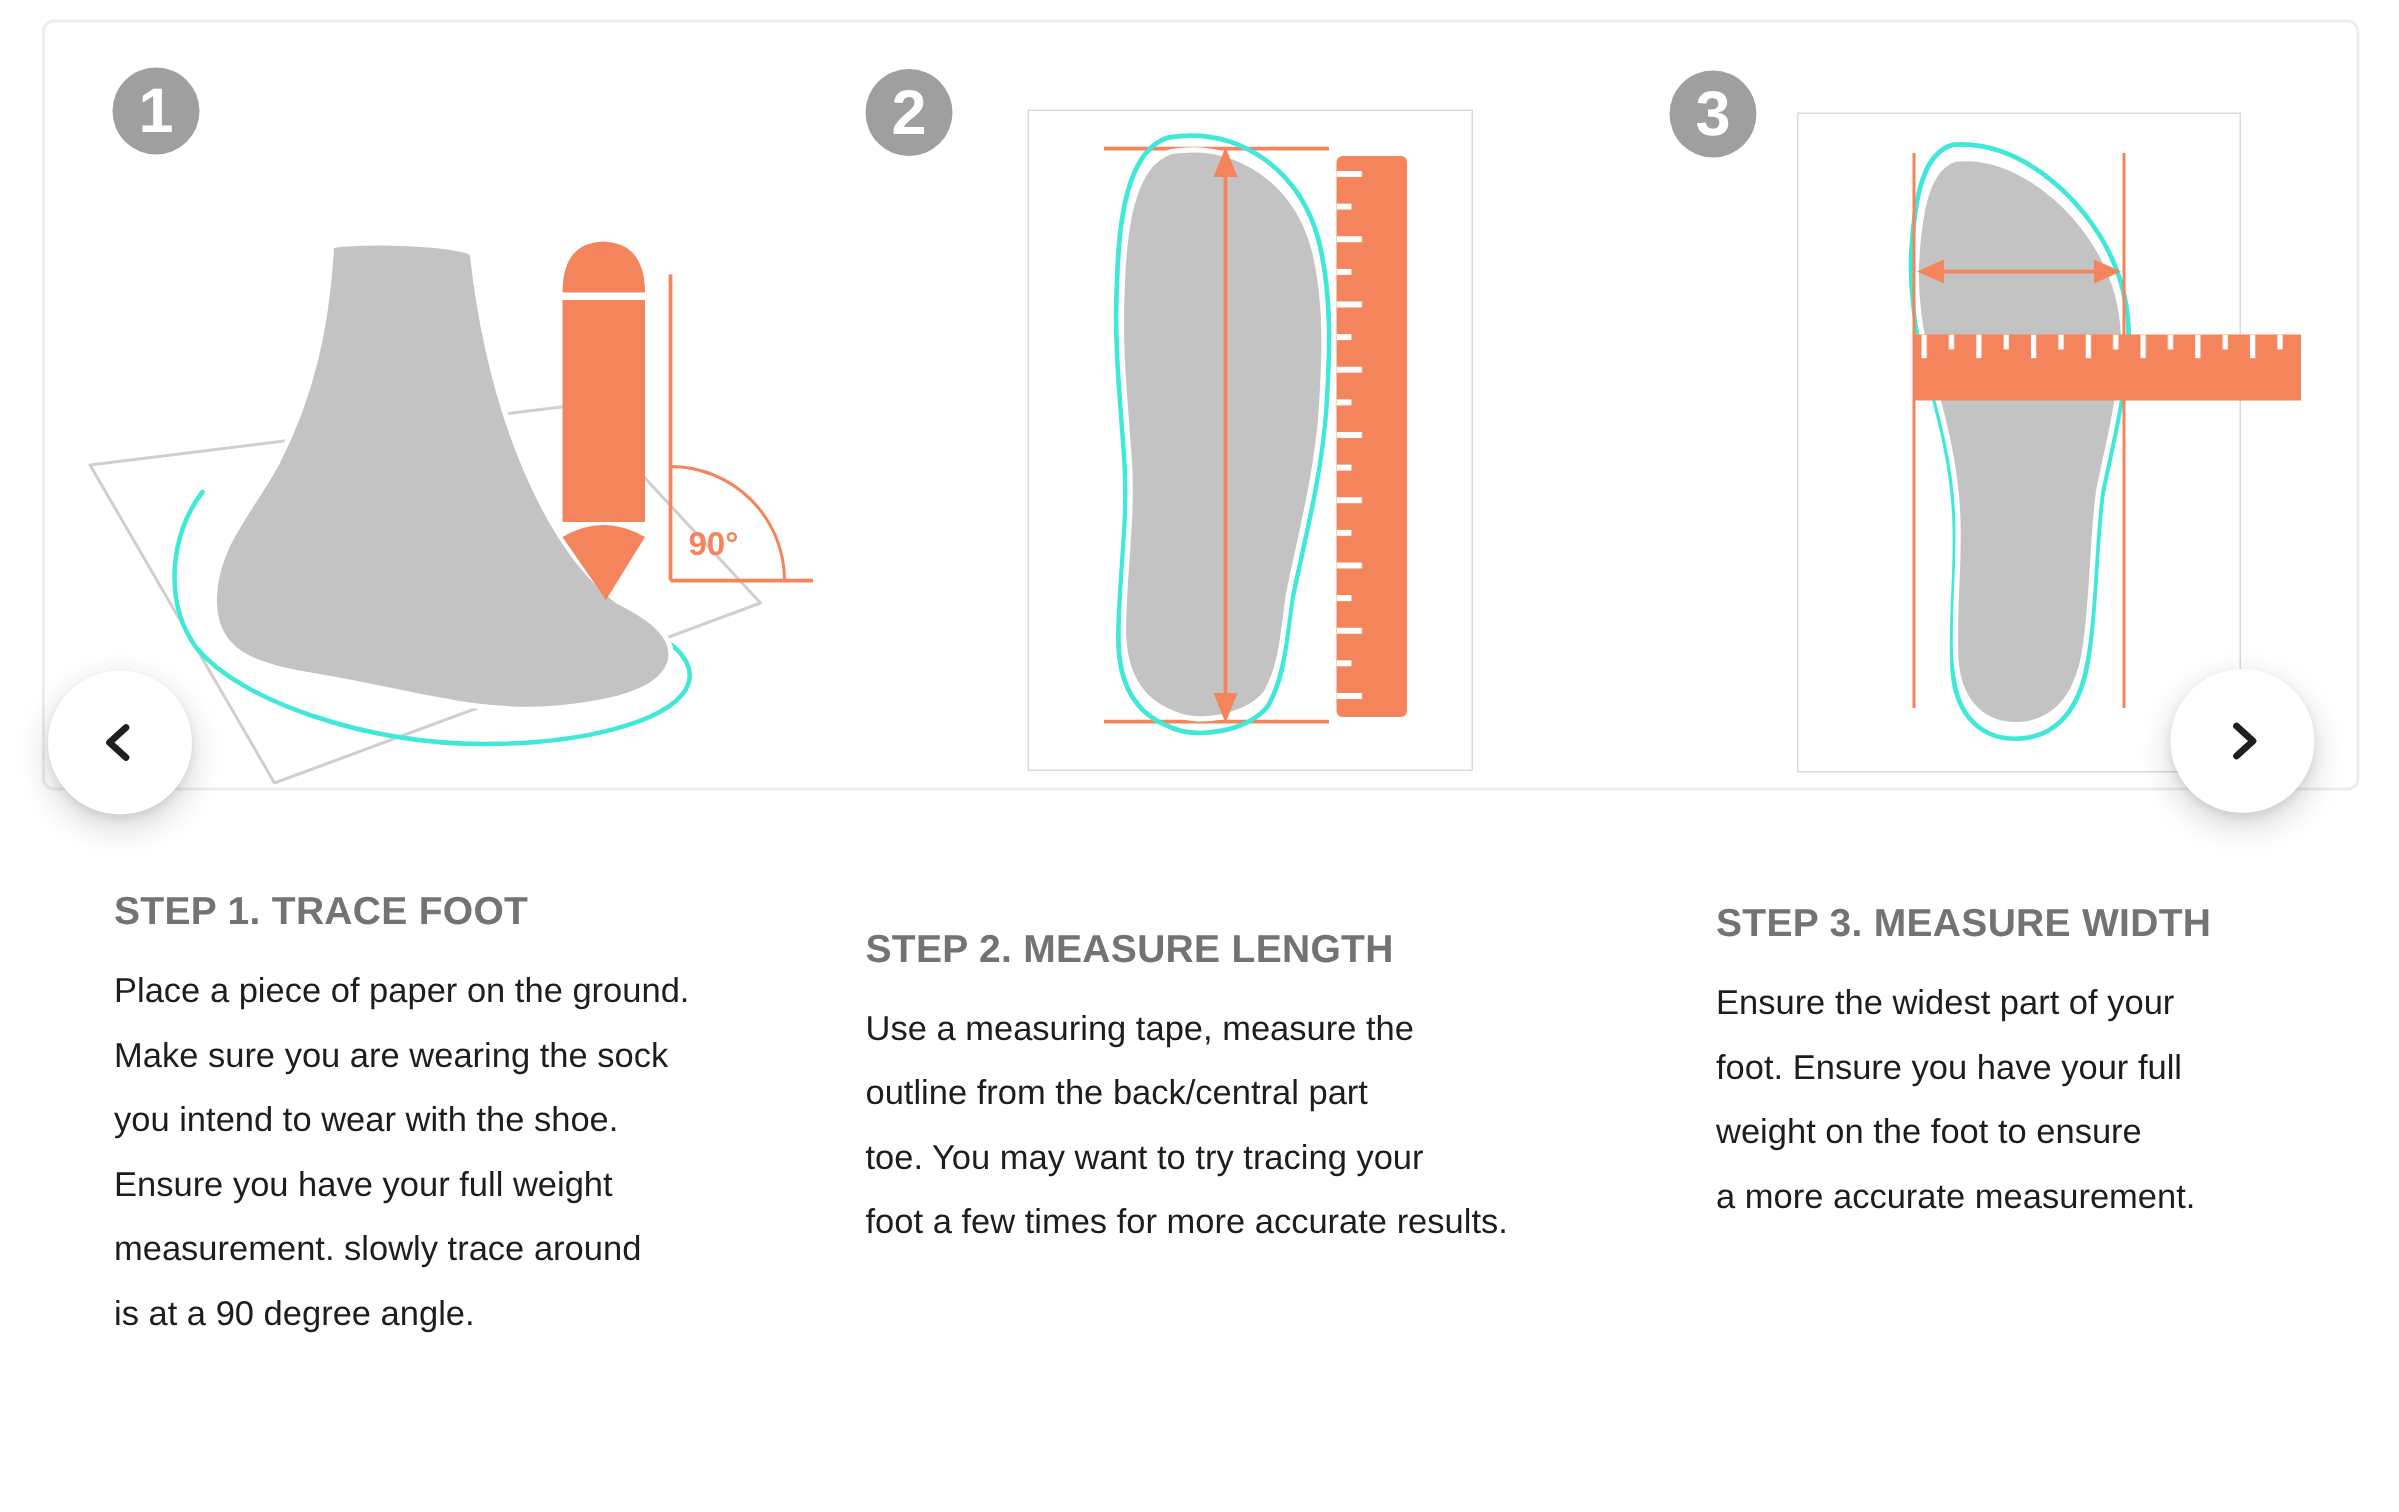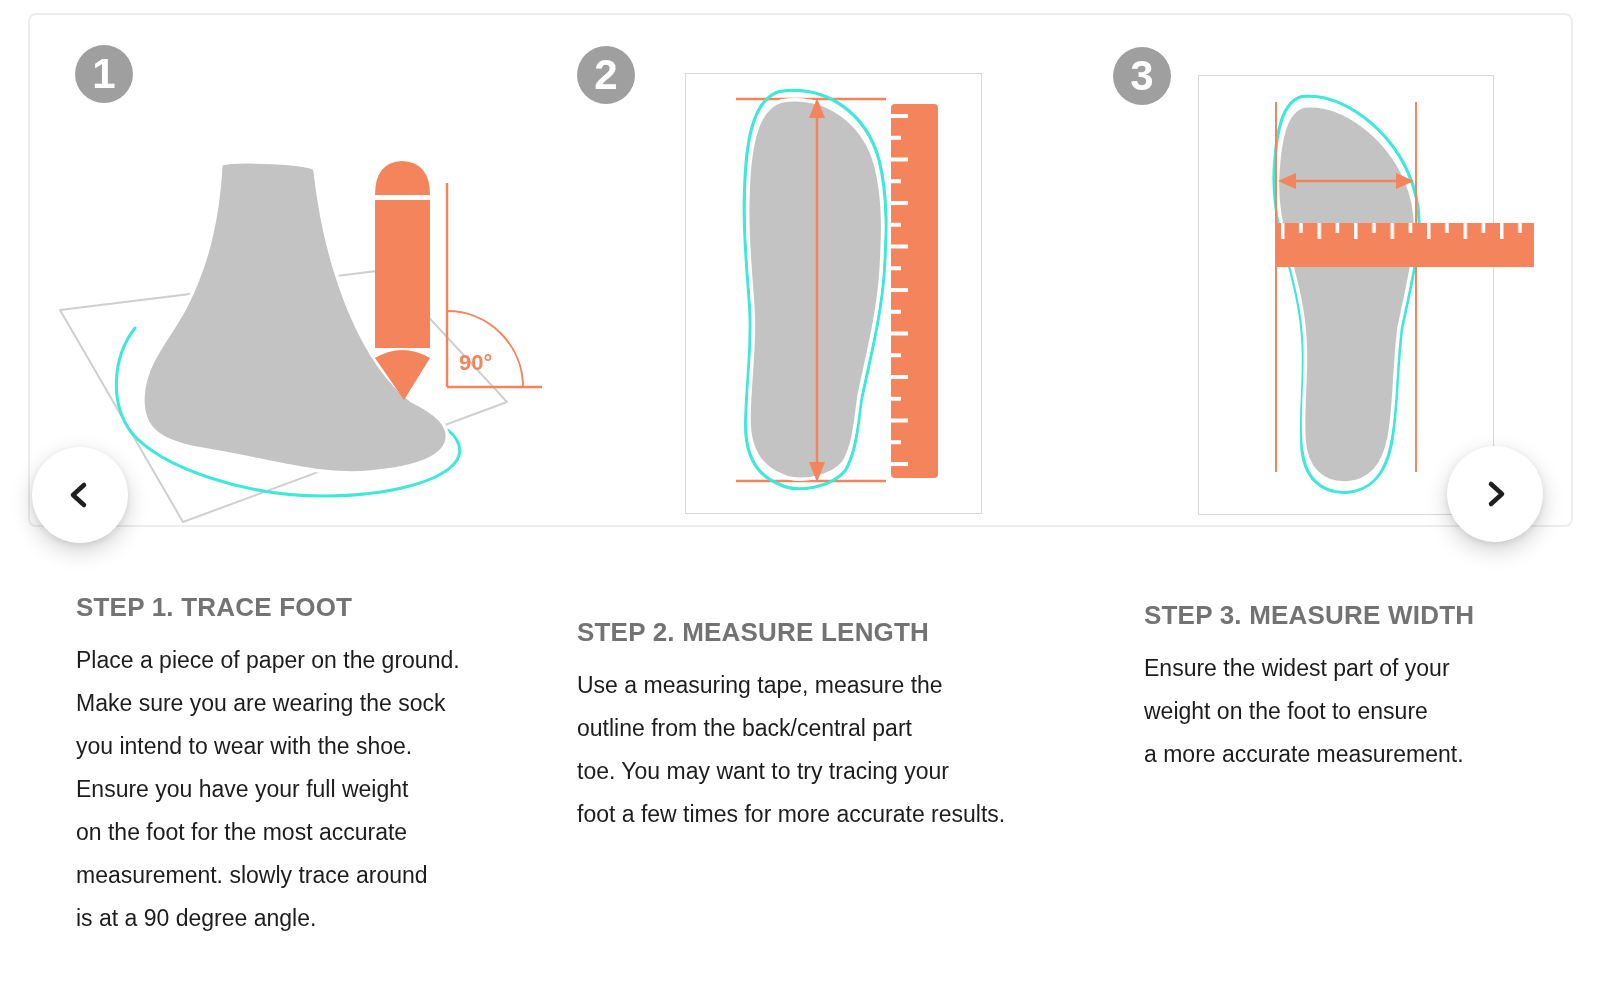--- a/index.html
+++ b/index.html
@@ -131,31 +131,31 @@
       <path d="M12 6 L23 16 L12 26"></path>
     </svg>
 </button>
 
 <div class="col" id="col1">
   <h3>STEP 1. TRACE FOOT</h3>
   <span class="ln">Place a piece of paper on the ground.</span>
   <span class="ln">Make sure you are wearing the sock</span>
   <span class="ln">you intend to wear with the shoe.</span>
   <span class="ln">Ensure you have your full weight</span>
-  <span class="ln">on the foot for the most accurate</span>
   <span class="ln">measurement. slowly trace around</span>
   <span class="ln">is at a 90 degree angle.</span>
 </div>
 
 <div class="col" id="col2">
   <h3>STEP 2. MEASURE LENGTH</h3>
   <span class="ln">Use a measuring tape, measure the</span>
   <span class="ln">outline from the back/central part</span>
   <span class="ln">toe. You may want to try tracing your</span>
   <span class="ln">foot a few times for more accurate results.</span>
 </div>
 
 <div class="col" id="col3">
   <h3>STEP 3. MEASURE WIDTH</h3>
   <span class="ln">Ensure the widest part of your</span>
+  <span class="ln">foot. Ensure you have your full</span>
   <span class="ln">weight on the foot to ensure</span>
   <span class="ln">a more accurate measurement.</span>
 </div>
 
 </body></html>

